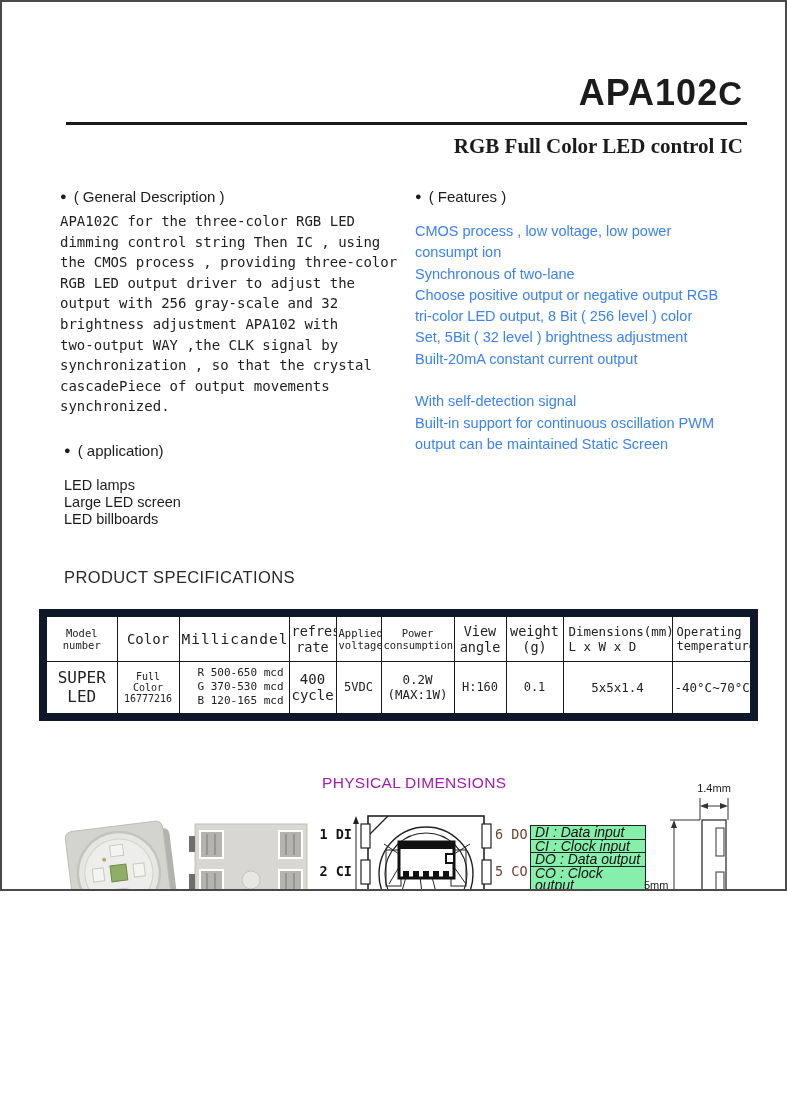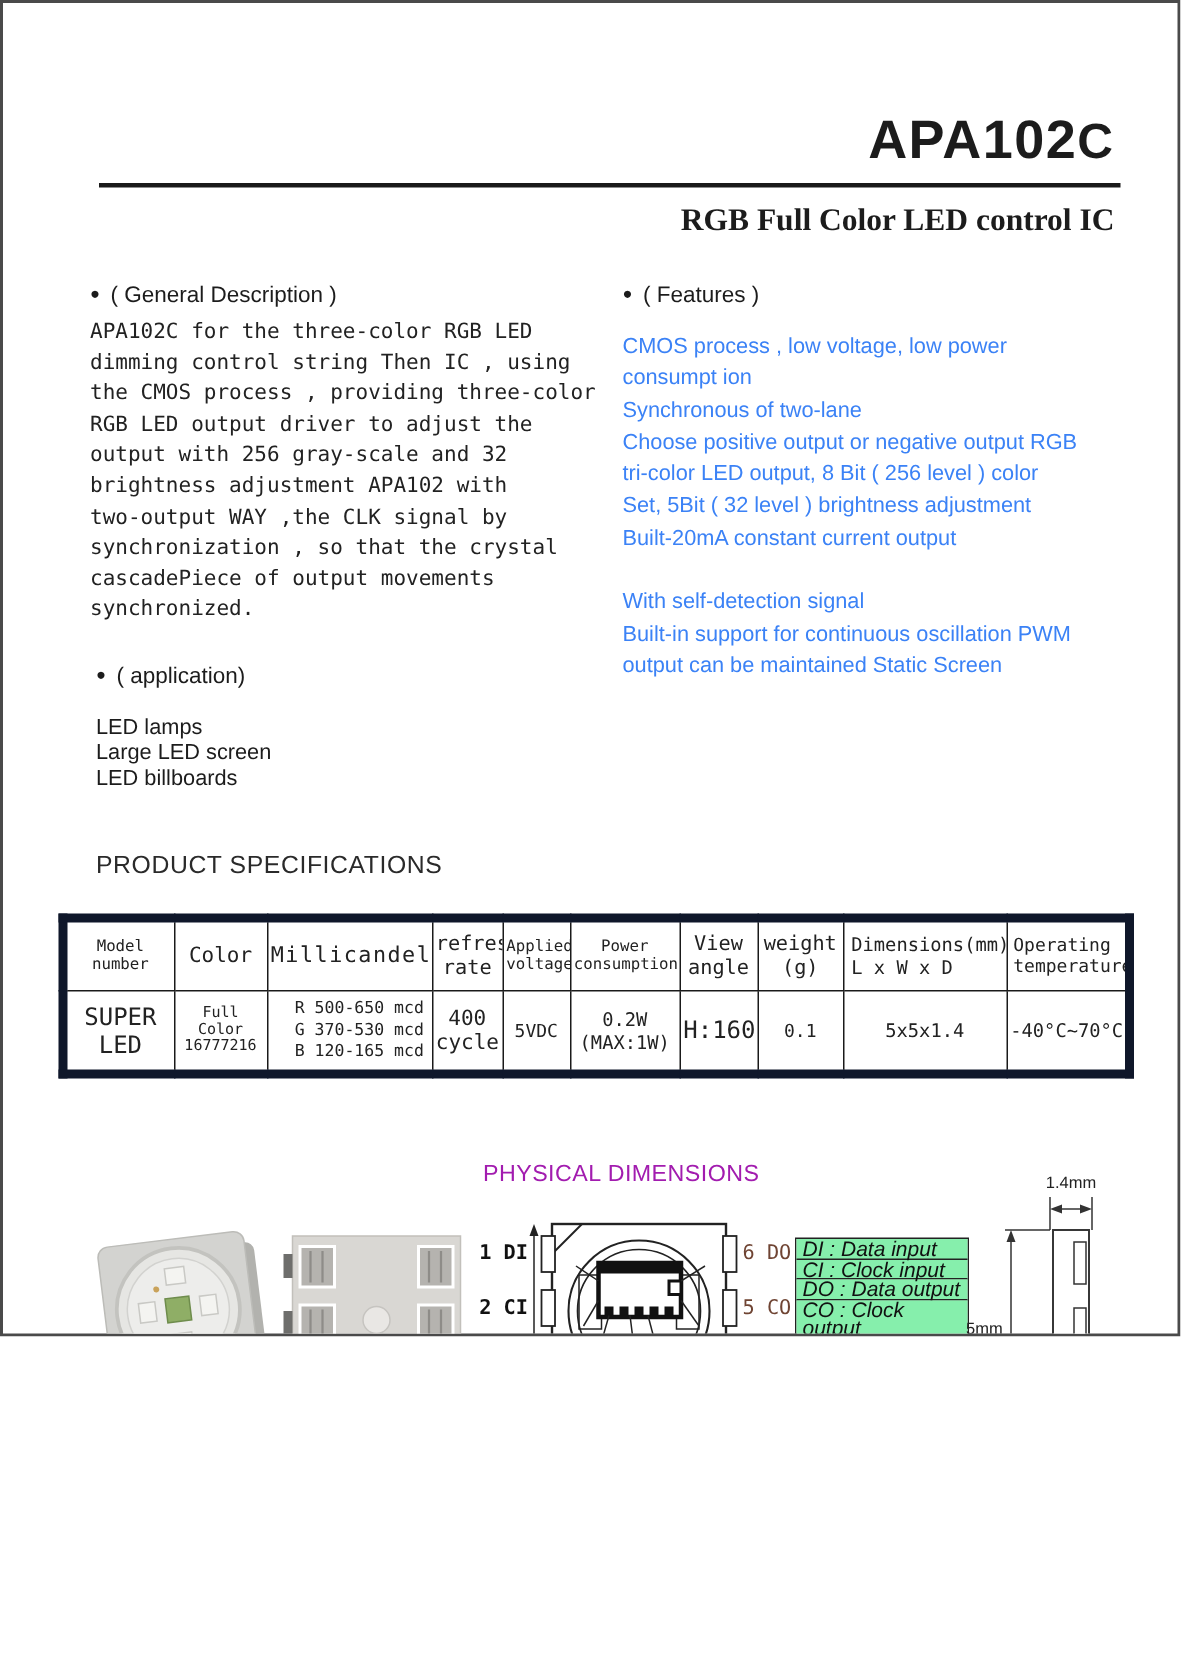--- a/index.html
+++ b/index.html
@@ -31,35 +31,35 @@
            white-space:pre-line;color:#3b82f6;}
 
   .ap-head{top:440px;left:62px;}
   .ap-body{top:475px;left:62px;font-size:14.5px;line-height:16.8px;white-space:pre-line;}
 
   .specs-head{top:566px;left:62px;font-size:16.5px;letter-spacing:0.4px;color:#2a2a2a;}
   .phys-head{top:772px;left:320px;font-size:15.5px;letter-spacing:0.3px;color:#a21caf;}
 
   
   .spec-table{position:absolute;top:607px;left:37px;width:711px;table-layout:fixed;
-              border-collapse:collapse;border:6px solid #0f172a;
+              border-collapse:collapse;border:8px solid #0f172a;
               font-family:"DejaVu Sans Mono",monospace;color:#222;}
   .spec-table td{border:1px solid #1a1a1a;text-align:center;vertical-align:middle;
                  white-space:pre-line;padding:0 2px;overflow:hidden;}
   .spec-table tr.hrow{height:48px;}
   .spec-table tr.drow{height:56px;}
   td.hc1{font-size:10.5px;} td.hc2{font-size:14px;} td.hc3{font-size:14.5px;letter-spacing:1px;}
   td.hc4{font-size:13.5px;} td.hc5{font-size:10.5px;} td.hc6{font-size:10.5px;}
   td.hc7{font-size:13.5px;} td.hc8{font-size:13.5px;}
   td.hc9{font-size:12.5px;text-align:left;padding-left:5px;}
   td.hc10{font-size:12px;text-align:left;padding-left:4px;}
   td.dc1{font-size:16px;} td.dc2{font-size:10px;} 
   td.dc3{font-size:11px;text-align:left;padding-left:18px;line-height:1.3;}
   td.dc4{font-size:14px;} td.dc5{font-size:12px;} td.dc6{font-size:12.5px;}
-  td.dc7{font-size:16px;} td.dc8{font-size:12px;} td.dc9{font-size:12.5px;}
+  td.dc7{font-size:12px;} td.dc8{font-size:12px;} td.dc9{font-size:12.5px;}
   td.dc10{font-size:12.5px;}
 
   
   .legend{top:823px;left:528px;width:114px;border:1px solid #222;}
   .legend-row{border-bottom:1px solid #222;font-size:14px;line-height:12.6px;
               padding-left:4px;color:#111;background:#86efac;font-style:italic;}
   .legend-row:last-child{border-bottom:none;}
 
   .pagenum{top:1028px;left:714px;font-size:14px;}
 

